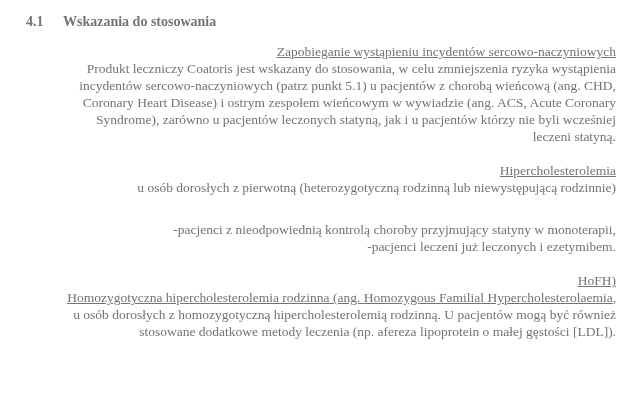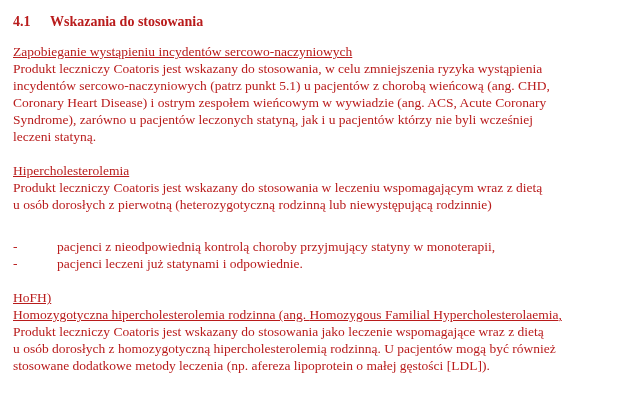--- a/index.html
+++ b/index.html
@@ -7,40 +7,41 @@
     padding: 0;
     background: #ffffff;
   }
   .page {
     position: relative;
     width: 640px;
     height: 415px;
     background: #ffffff;
     overflow: hidden;
     box-sizing: border-box;
-    padding: 13px 24px 0 13px;
+    padding: 13px 24px 0 26px;
     font-family: "Liberation Serif", "DejaVu Serif", serif;
     font-size: 13.5px;
     line-height: 17px;
-    color: #b91c1c;
+    color: #737373;
   }
   .title {
     font-weight: bold;
     font-size: 14px;
     margin: 0 0 13px 0;
   }
   .title .num {
     display: inline-block;
     width: 37px;
   }
   .section {
     margin: 0 0 17px 0;
   }
   .line {
     white-space: nowrap;
+    text-align: right;
   }
   .heading .u {
     text-decoration: underline;
   }
   .it {
   }
   .list {
     margin-top: 25px;
   }
   .bullet .marker {
@@ -61,33 +62,31 @@
     <div class="line heading"><span class="u"><span>Zapobieganie wystąpieniu incydentów sercowo-naczyniowych</span></span></div>
     <div class="line"><span>Produkt leczniczy Coatoris jest wskazany do stosowania, w celu zmniejszenia ryzyka wystąpienia</span></div>
     <div class="line"><span>incydentów sercowo-naczyniowych (patrz punkt 5.1) u pacjentów z chorobą wieńcową (ang. CHD,</span></div>
     <div class="line"><span class="it">Coronary Heart Disease</span><span>) i ostrym zespołem wieńcowym w wywiadzie (ang. ACS, </span><span class="it">Acute Coronary</span></div>
     <div class="line"><span class="it">Syndrome</span><span>), zarówno u pacjentów leczonych statyną, jak i u pacjentów którzy nie byli wcześniej</span></div>
     <div class="line"><span>leczeni statyną.</span></div>
   </div>
 
   <div class="section">
     <div class="line heading"><span class="u"><span>Hipercholesterolemia</span></span></div>
-    <div class="line"><span>Produkt leczniczy Coatoris jest wskazany do stosowania w leczeniu wspomagającym wraz z dietą</span></div>
     <div class="line"><span>u osób dorosłych z pierwotną (heterozygotyczną rodzinną lub niewystępującą rodzinnie)</span></div>
     <div class="list">
       <div class="line bullet">
         <span class="marker">-</span><span><span>pacjenci z nieodpowiednią kontrolą choroby przyjmujący statyny w monoterapii,</span></span>
       </div>
       <div class="line bullet">
-        <span class="marker">-</span><span><span>pacjenci leczeni już statynami i odpowiednie.</span></span>
+        <span class="marker">-</span><span><span>pacjenci leczeni już leczonych i ezetymibem.</span></span>
       </div>
     </div>
   </div>
 
   <div class="section">
     <div class="line heading"><span class="u"><span>HoFH)</span></span></div>
     <div class="line heading"><span class="u"><span>Homozygotyczna hipercholesterolemia rodzinna (ang. </span><span class="it">Homozygous Familial Hypercholesterolaemia</span><span>,</span></span></div>
-    <div class="line"><span>Produkt leczniczy Coatoris jest wskazany do stosowania jako leczenie wspomagające wraz z dietą</span></div>
     <div class="line"><span>u osób dorosłych z homozygotyczną hipercholesterolemią rodzinną. U pacjentów mogą być również</span></div>
     <div class="line"><span>stosowane dodatkowe metody leczenia (np. afereza lipoprotein o małej gęstości [LDL]).</span></div>
   </div>
 
 </div>
 
 </body></html>

